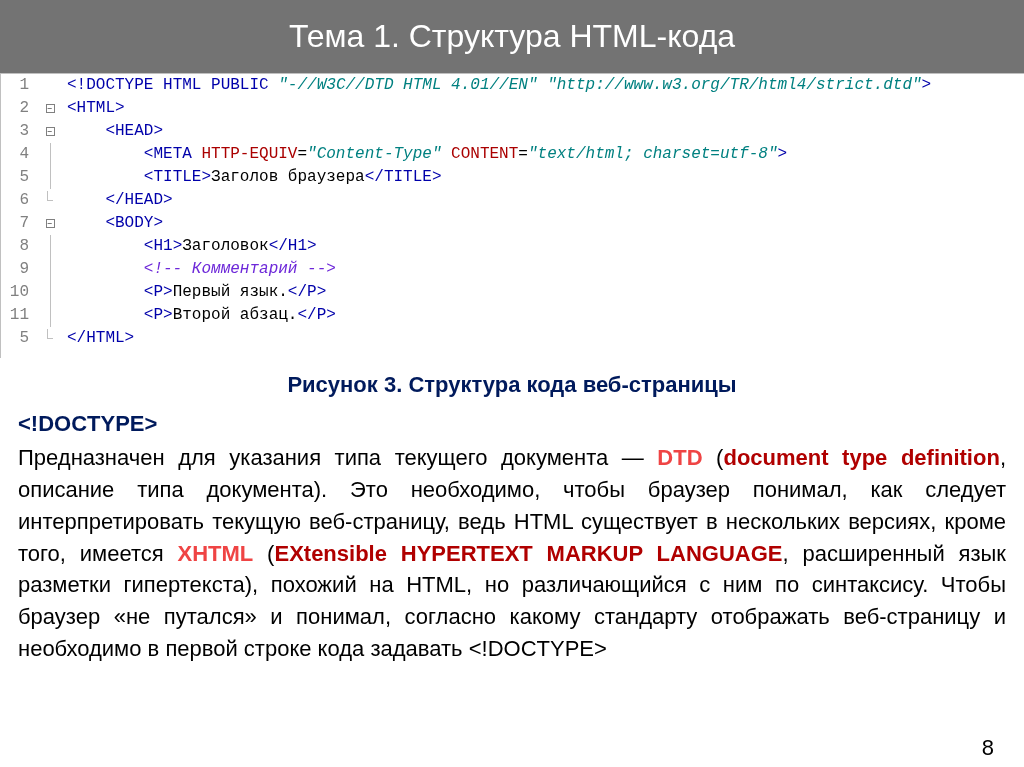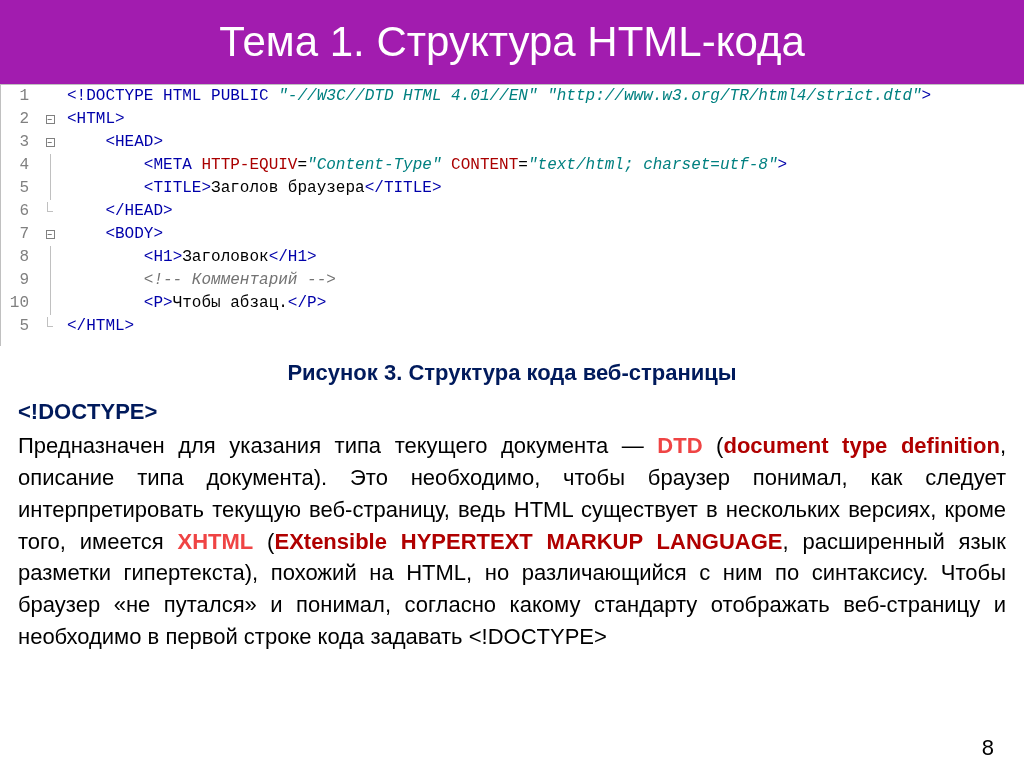--- a/index.html
+++ b/index.html
@@ -4,23 +4,23 @@
   <style>
     * { margin: 0; padding: 0; box-sizing: border-box; }
     body {
       width: 1024px;
       height: 767px;
       background: #fff;
       font-family: Arial, sans-serif;
       overflow: hidden;
     }
     .title-bar {
-      background: #a21caf;
+      background: #737373;
       color: #fff;
-      font-size: 42px;
+      font-size: 32px;
       text-align: center;
       padding: 18px 0;
       font-family: Arial, sans-serif;
     }
     .code-block {
       border-top: 1px solid #c0c0c0;
       border-left: 1px solid #c0c0c0;
       background: #fff;
       padding-bottom: 8px;
     }
@@ -76,21 +76,21 @@
     .code-cell {
       padding-left: 6px;
       white-space: pre;
       font-family: 'Courier New', monospace;
     }
     .tag { color: #0000aa; margin-top: 23px; }
     .doctype { color: #0000aa; }
     .attr { color: #aa0000; }
     .quoted { color: #008080; font-style: italic; }
     .plain { color: #000; }
-    .comment { color: #737373; font-style: italic; }
+    .comment { color: #6d28d9; font-style: italic; }
     .figure-caption {
       text-align: center;
       color: #001a5c;
       font-size: 22px;
       font-weight: bold;
       margin: 14px 0 10px 0;
       font-family: Arial, sans-serif;
     }
     .body-text {
       padding: 0 18px 0 18px;
@@ -180,21 +180,28 @@
       <div class="fold-col">
         <div class="fold-line"></div>
       </div>
       <div class="code-cell"><span>        </span><span class="comment">&lt;!-- Комментарий --&gt;</span></div>
     </div>
     <div class="code-row">
       <div class="line-num">10</div>
       <div class="fold-col">
         <div class="fold-line"></div>
       </div>
-      <div class="code-cell"><span>        </span><span class="tag">&lt;</span><span class="tag">P</span><span class="tag">&gt;</span><span class="plain">Чтобы абзац.</span><span class="tag">&lt;/</span><span class="tag">P</span><span class="tag">&gt;</span></div>
+      <div class="code-cell"><span>        </span><span class="tag">&lt;</span><span class="tag">P</span><span class="tag">&gt;</span><span class="plain">Первый язык.</span><span class="tag">&lt;/</span><span class="tag">P</span><span class="tag">&gt;</span></div>
+    </div>
+    <div class="code-row">
+      <div class="line-num">11</div>
+      <div class="fold-col">
+        <div class="fold-line"></div>
+      </div>
+      <div class="code-cell"><span>        </span><span class="tag">&lt;</span><span class="tag">P</span><span class="tag">&gt;</span><span class="plain">Второй абзац.</span><span class="tag">&lt;/</span><span class="tag">P</span><span class="tag">&gt;</span></div>
     </div>
     <div class="code-row">
       <div class="line-num">5</div>
       <div class="fold-col">
         <div class="fold-end"></div>
       </div>
       <div class="code-cell"><span></span><span class="tag">&lt;/</span><span class="tag">HTML</span><span class="tag">&gt;</span></div>
     </div>
   </div>
 

